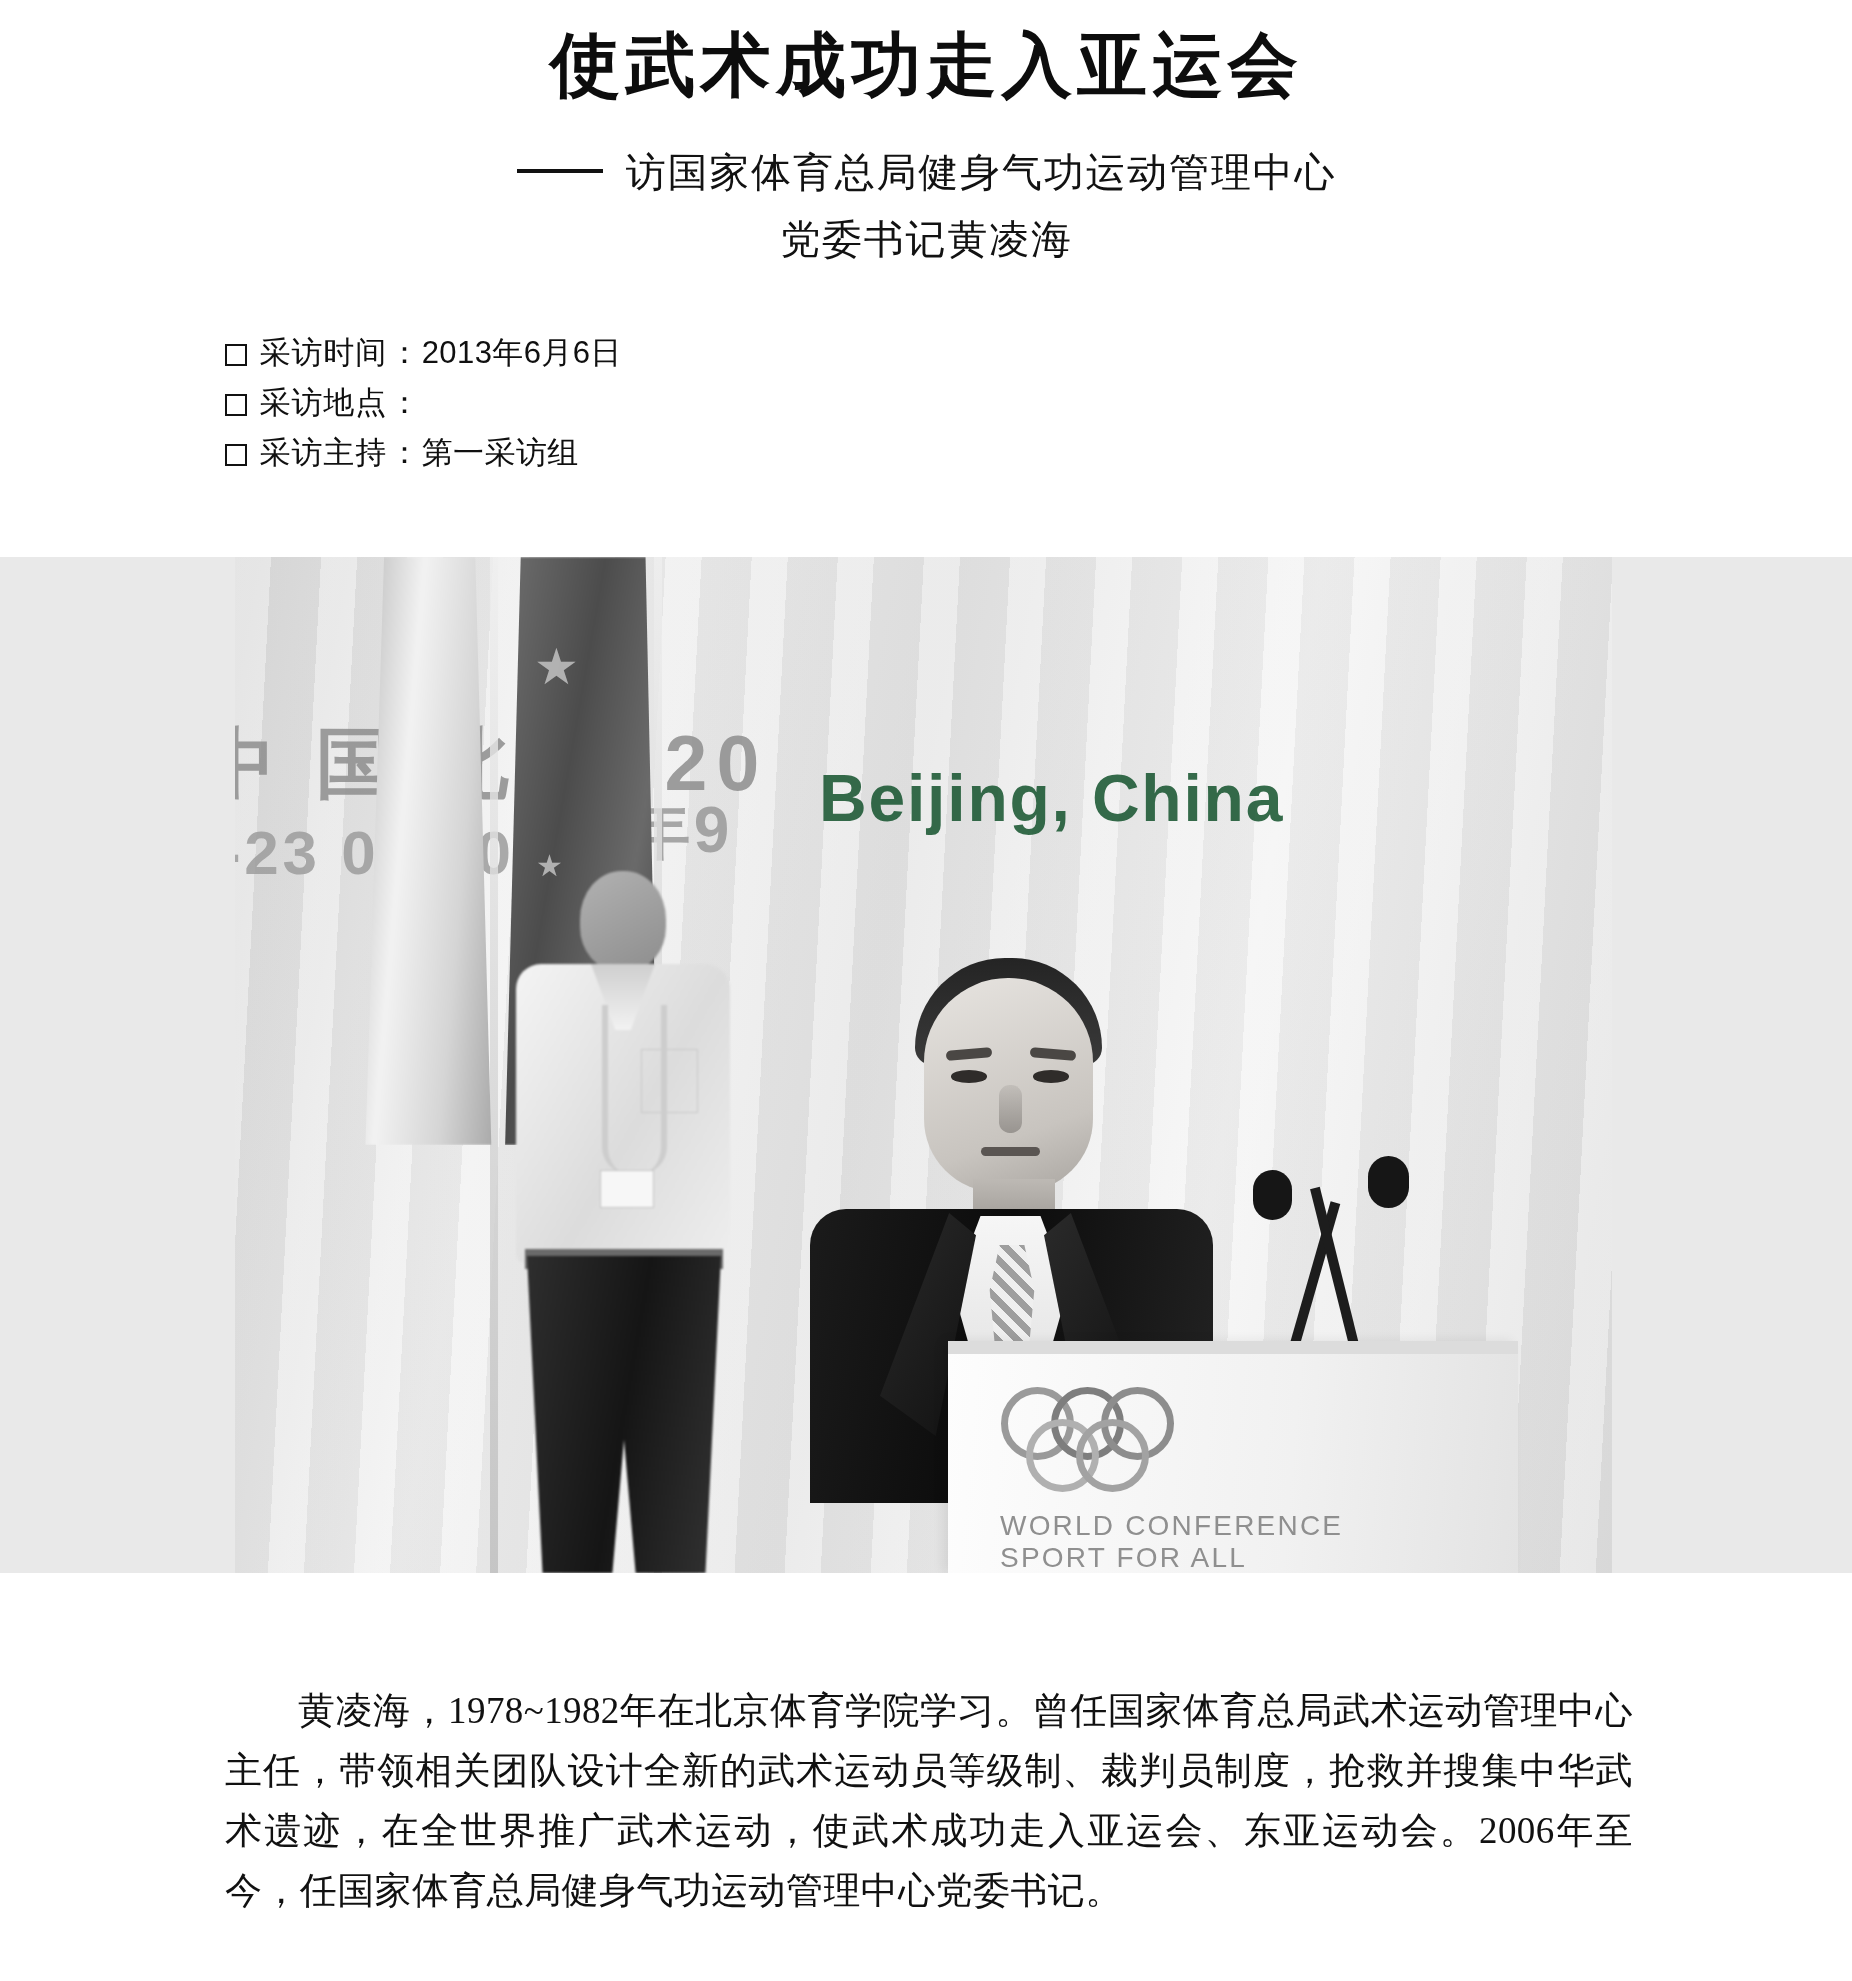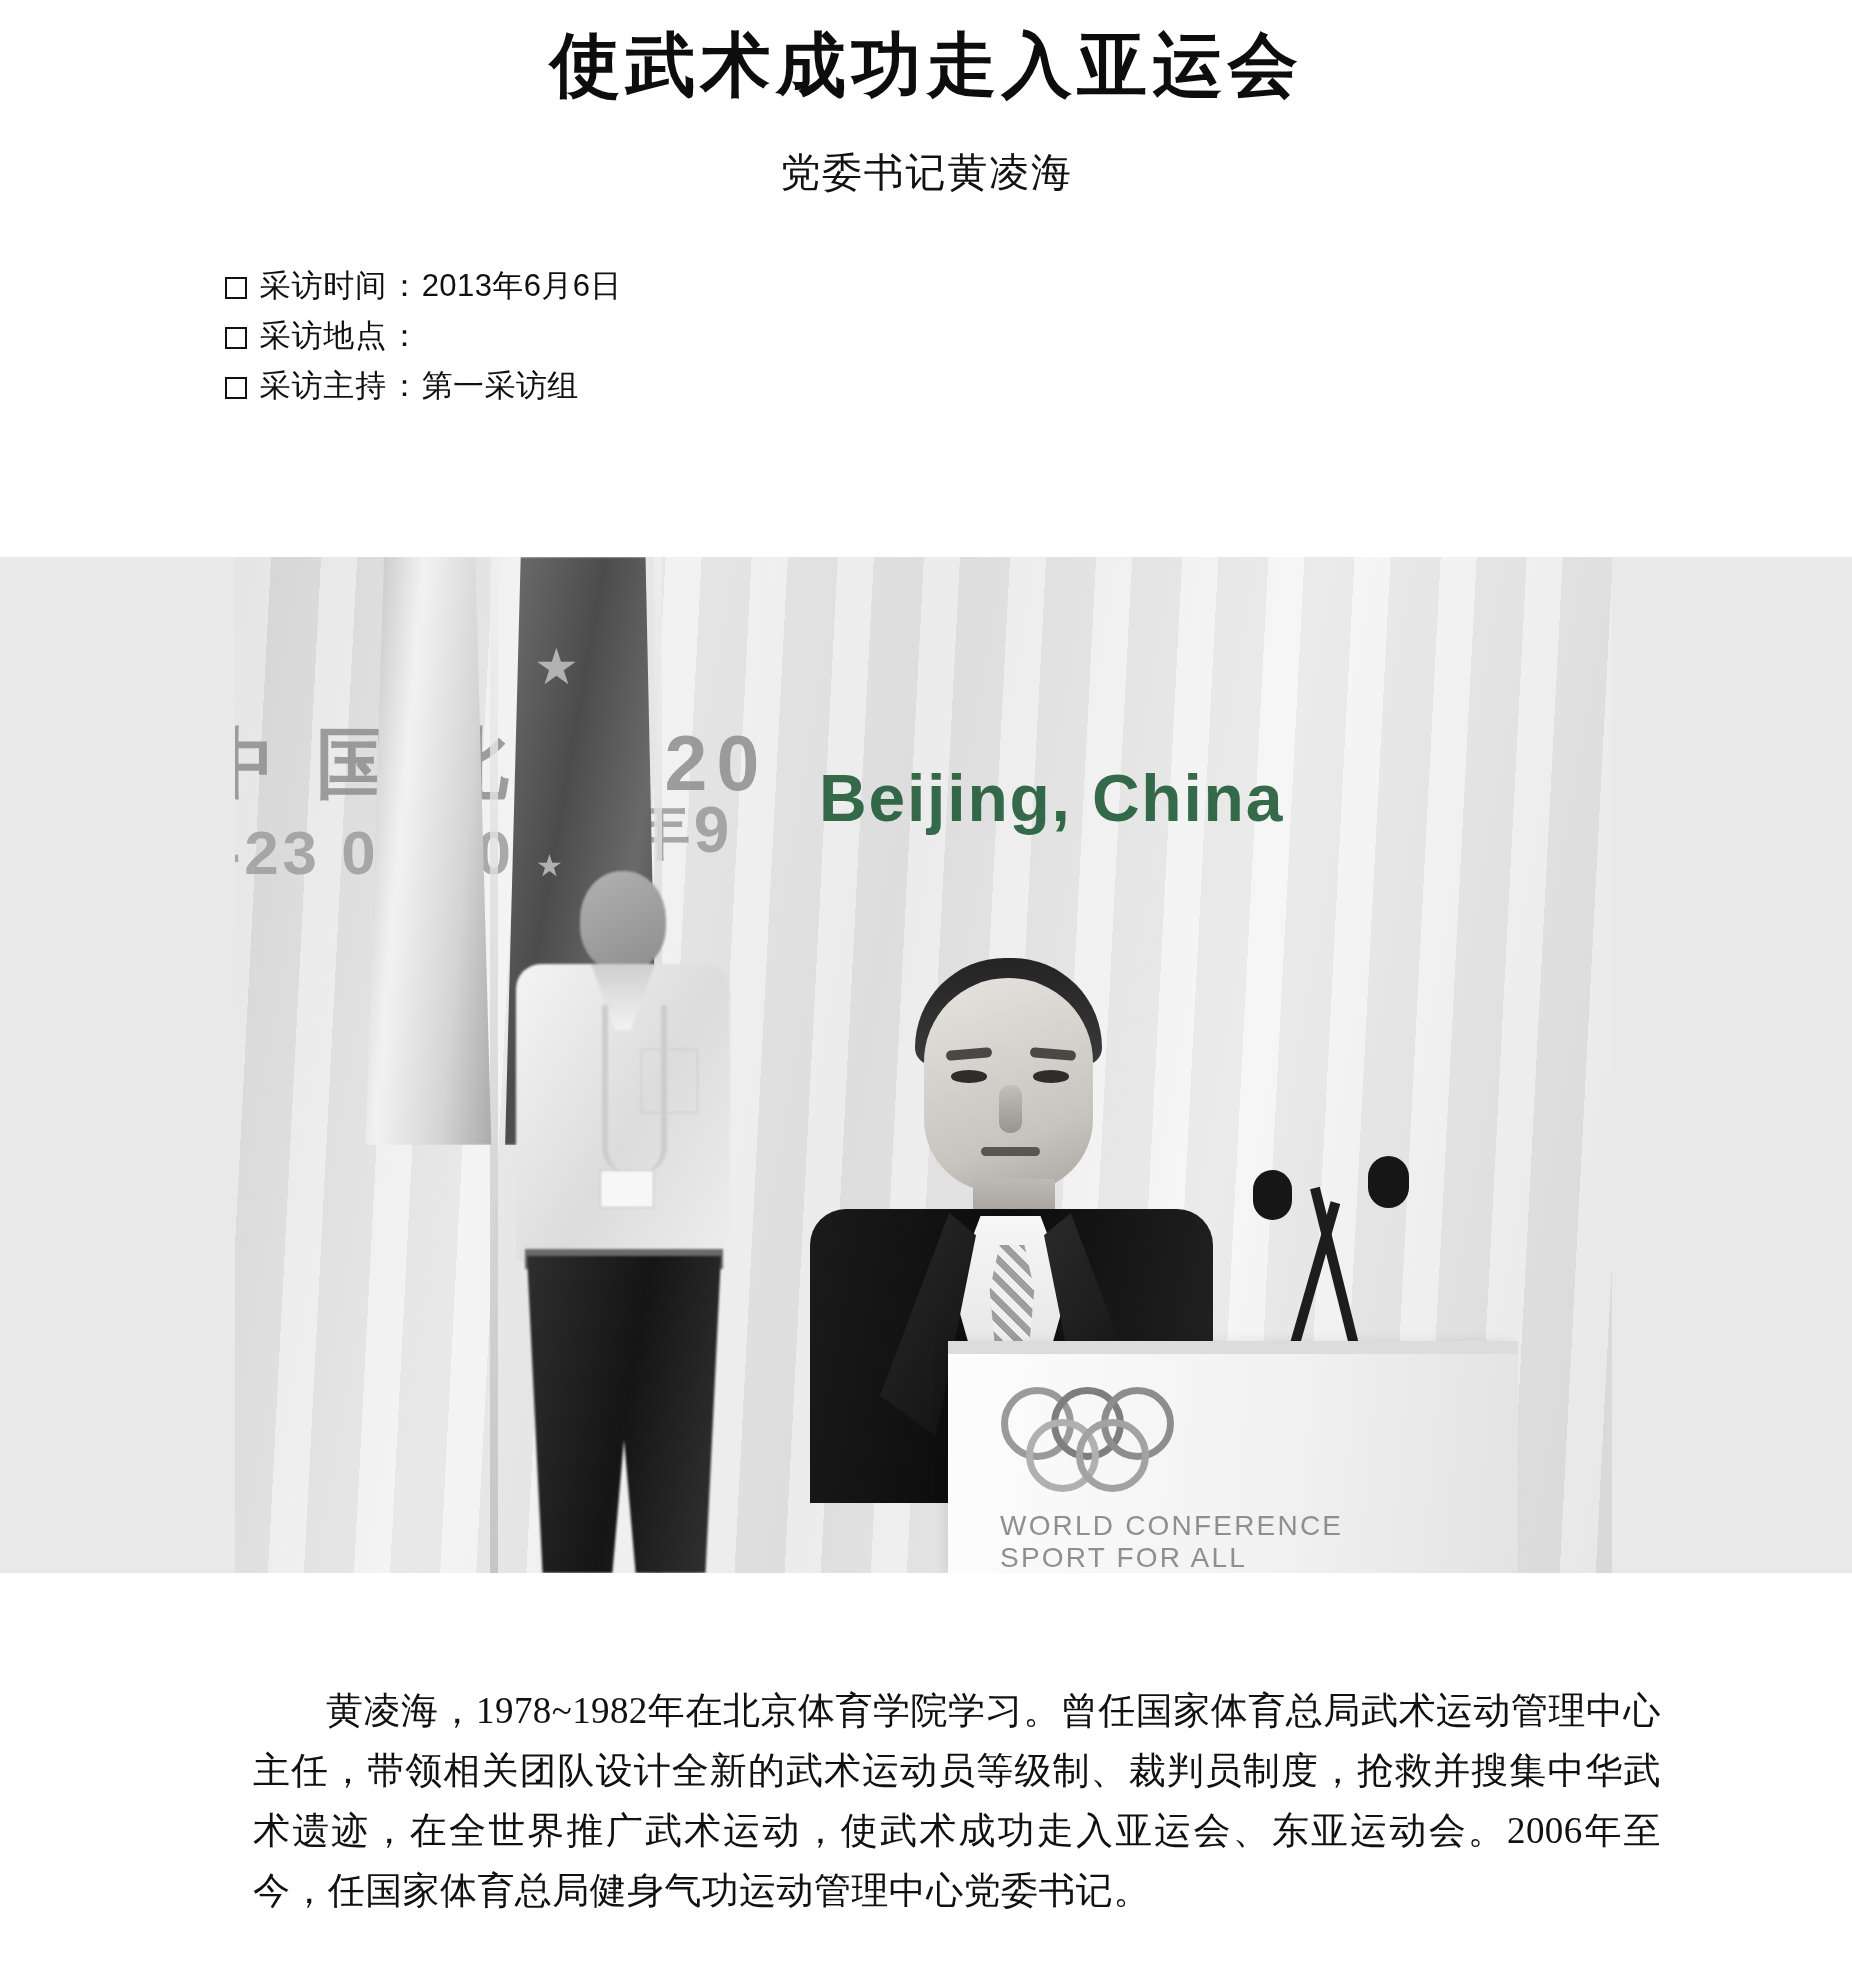--- a/index.html
+++ b/index.html
@@ -346,31 +346,33 @@
     left: 225px;
     top: 1635px;
     width: 1408px;
     font-family: "Liberation Serif", "DejaVu Serif", serif;
     font-size: 37px;
     line-height: 1.62;
     text-align: justify;
     color: #111;
     letter-spacing: 0.4px;
     text-indent: 73px;
-    margin-left: 28px;
   }
 </style>
 </head>
 <body>
 
 <div class="page">
 
   <h1 class="title">使武术成功走入亚运会</h1>
 
   <div class="subtitle-wrap">
+    <span class="subtitle-line1">
+      <span class="dash"></span><span>访国家体育总局健身气功运动管理中心</span>
+    </span>
     <span class="subtitle-line2">党委书记黄凌海</span>
   </div>
 
   <div class="meta">
     <div class="meta-row">
       <span class="bullet"></span>
       <span class="meta-label">采访时间</span>
       <span class="meta-colon">：</span>
       <span class="meta-value">2013年6月6日</span>
     </div>

